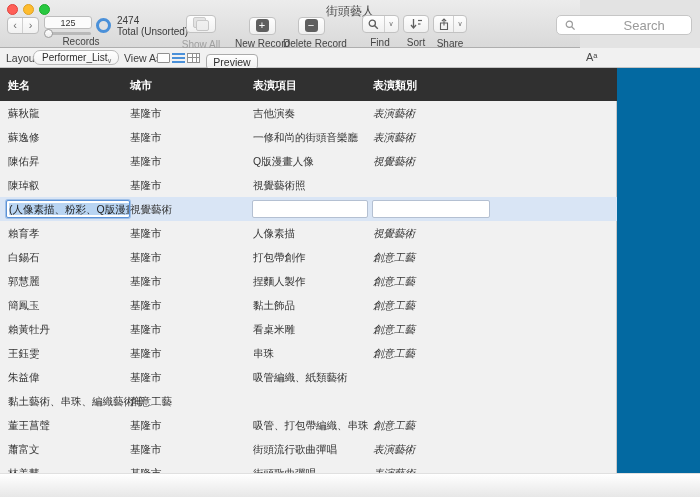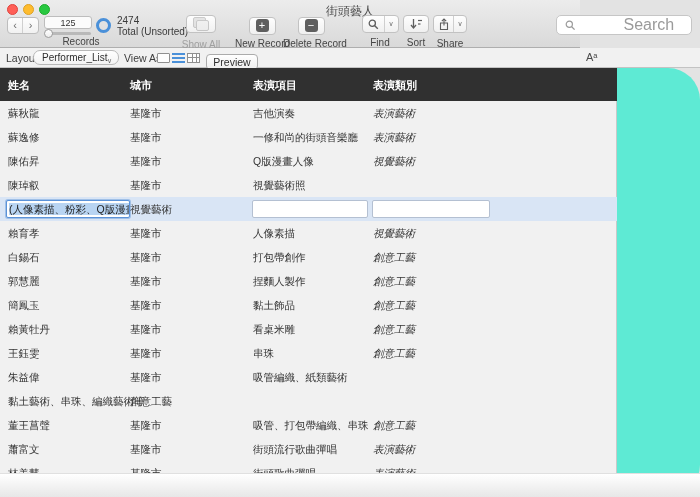--- a/index.html
+++ b/index.html
@@ -52,21 +52,21 @@
     border-radius:3px; color:#fff; font-size:11px; line-height:12px; text-align:center; }
   .capsule2 { display:inline-flex; height:18px; background:linear-gradient(#fefefe,#f0f0f0);
     border:1px solid #c2c2c2; border-radius:4px; overflow:hidden; }
   .capsule2 .cell { display:flex; align-items:center; justify-content:center; }
   .capsule2 .cell + .cell { border-left:1px solid #cfcfcf; }
   .chev { font-size:7px; color:#6e6e6e; }
 
   .searchbox { position:absolute; left:556px; top:15px; width:136px; height:20px;
     background:#fff; border:1px solid #c6c6c6; border-radius:5px;
     display:flex; align-items:center; justify-content:center; gap:4px; }
-  .searchbox input { border:none; outline:none; width:60px; font-size:16px;
+  .searchbox input { border:none; outline:none; width:60px; font-size:13px;
     color:#333; background:transparent; font-family:inherit;margin-left:44px; }
   .searchbox input::placeholder { color:#9a9a9a; }
 
   
   .layoutbar { position:absolute; left:0; top:48px; width:700px; height:20px;
     background:#f1f1f1; border-bottom:1px solid #c3c3c3; font-size:10.5px; color:#3d3d3d; }
   .lb-label { position:absolute; top:4px; }
   .lb-dd { position:absolute; left:33px; top:2px; width:86px; height:15px;
     background:linear-gradient(#fff,#f3f3f3); border:1px solid #b9b9b9; border-radius:7px;
     font-size:10px; line-height:13px; padding-left:8px; color:#2f2f2f; }
@@ -80,21 +80,21 @@
       linear-gradient(#8f8f8f,#8f8f8f) 4px 0/1px 100% no-repeat,
       linear-gradient(#8f8f8f,#8f8f8f) 8px 0/1px 100% no-repeat,#fdfdfd; }
   .btn { position:absolute; height:16px; background:linear-gradient(#fff,#efefef);
     border:1px solid #ababab; border-radius:4px; font-size:10.5px; color:#2f2f2f;
     text-align:center; line-height:14px; }
   .btn-preview { left:206px; top:6px; width:52px; }
   .btn-editlayout { left:602px; top:2px; width:92px;margin-top:40px; }
   .fmt-icon { position:absolute; left:586px; top:3px; font-size:11px; color:#4a4a4a; }
 
   
-  .content { position:absolute; left:0; top:68px; width:700px; height:429px; background:#5eead4;border-radius:32px; }
+  .content { position:absolute; left:0; top:68px; width:700px; height:429px; background:#0369a1; }
   .layout-area { position:absolute; left:0; top:0; width:617px; height:429px; background:#f1f1f1;
     border-right:1px solid #c9c9c9; }
   .thead { position:absolute; left:0; top:0; width:617px; height:33px; background:#303030; }
   .thead span { position:absolute; top:10px; color:#fff; font-size:11px; font-weight:bold; }
   .th1 { left:8px; } .th2 { left:130px; } .th3 { left:253px; } .th4 { left:373px; }
   .tbody { position:absolute; left:0; top:33px; width:617px; height:372px; overflow:hidden; }
   .row { position:relative; height:24px; }
   .row .cell { position:absolute; top:0; line-height:24px; font-size:10.5px; color:#333;
     white-space:nowrap; }
   .c1 { left:8px; } .c2 { left:130px; } .c3 { left:253px; } .c4 { left:373px;font-style:italic; }

